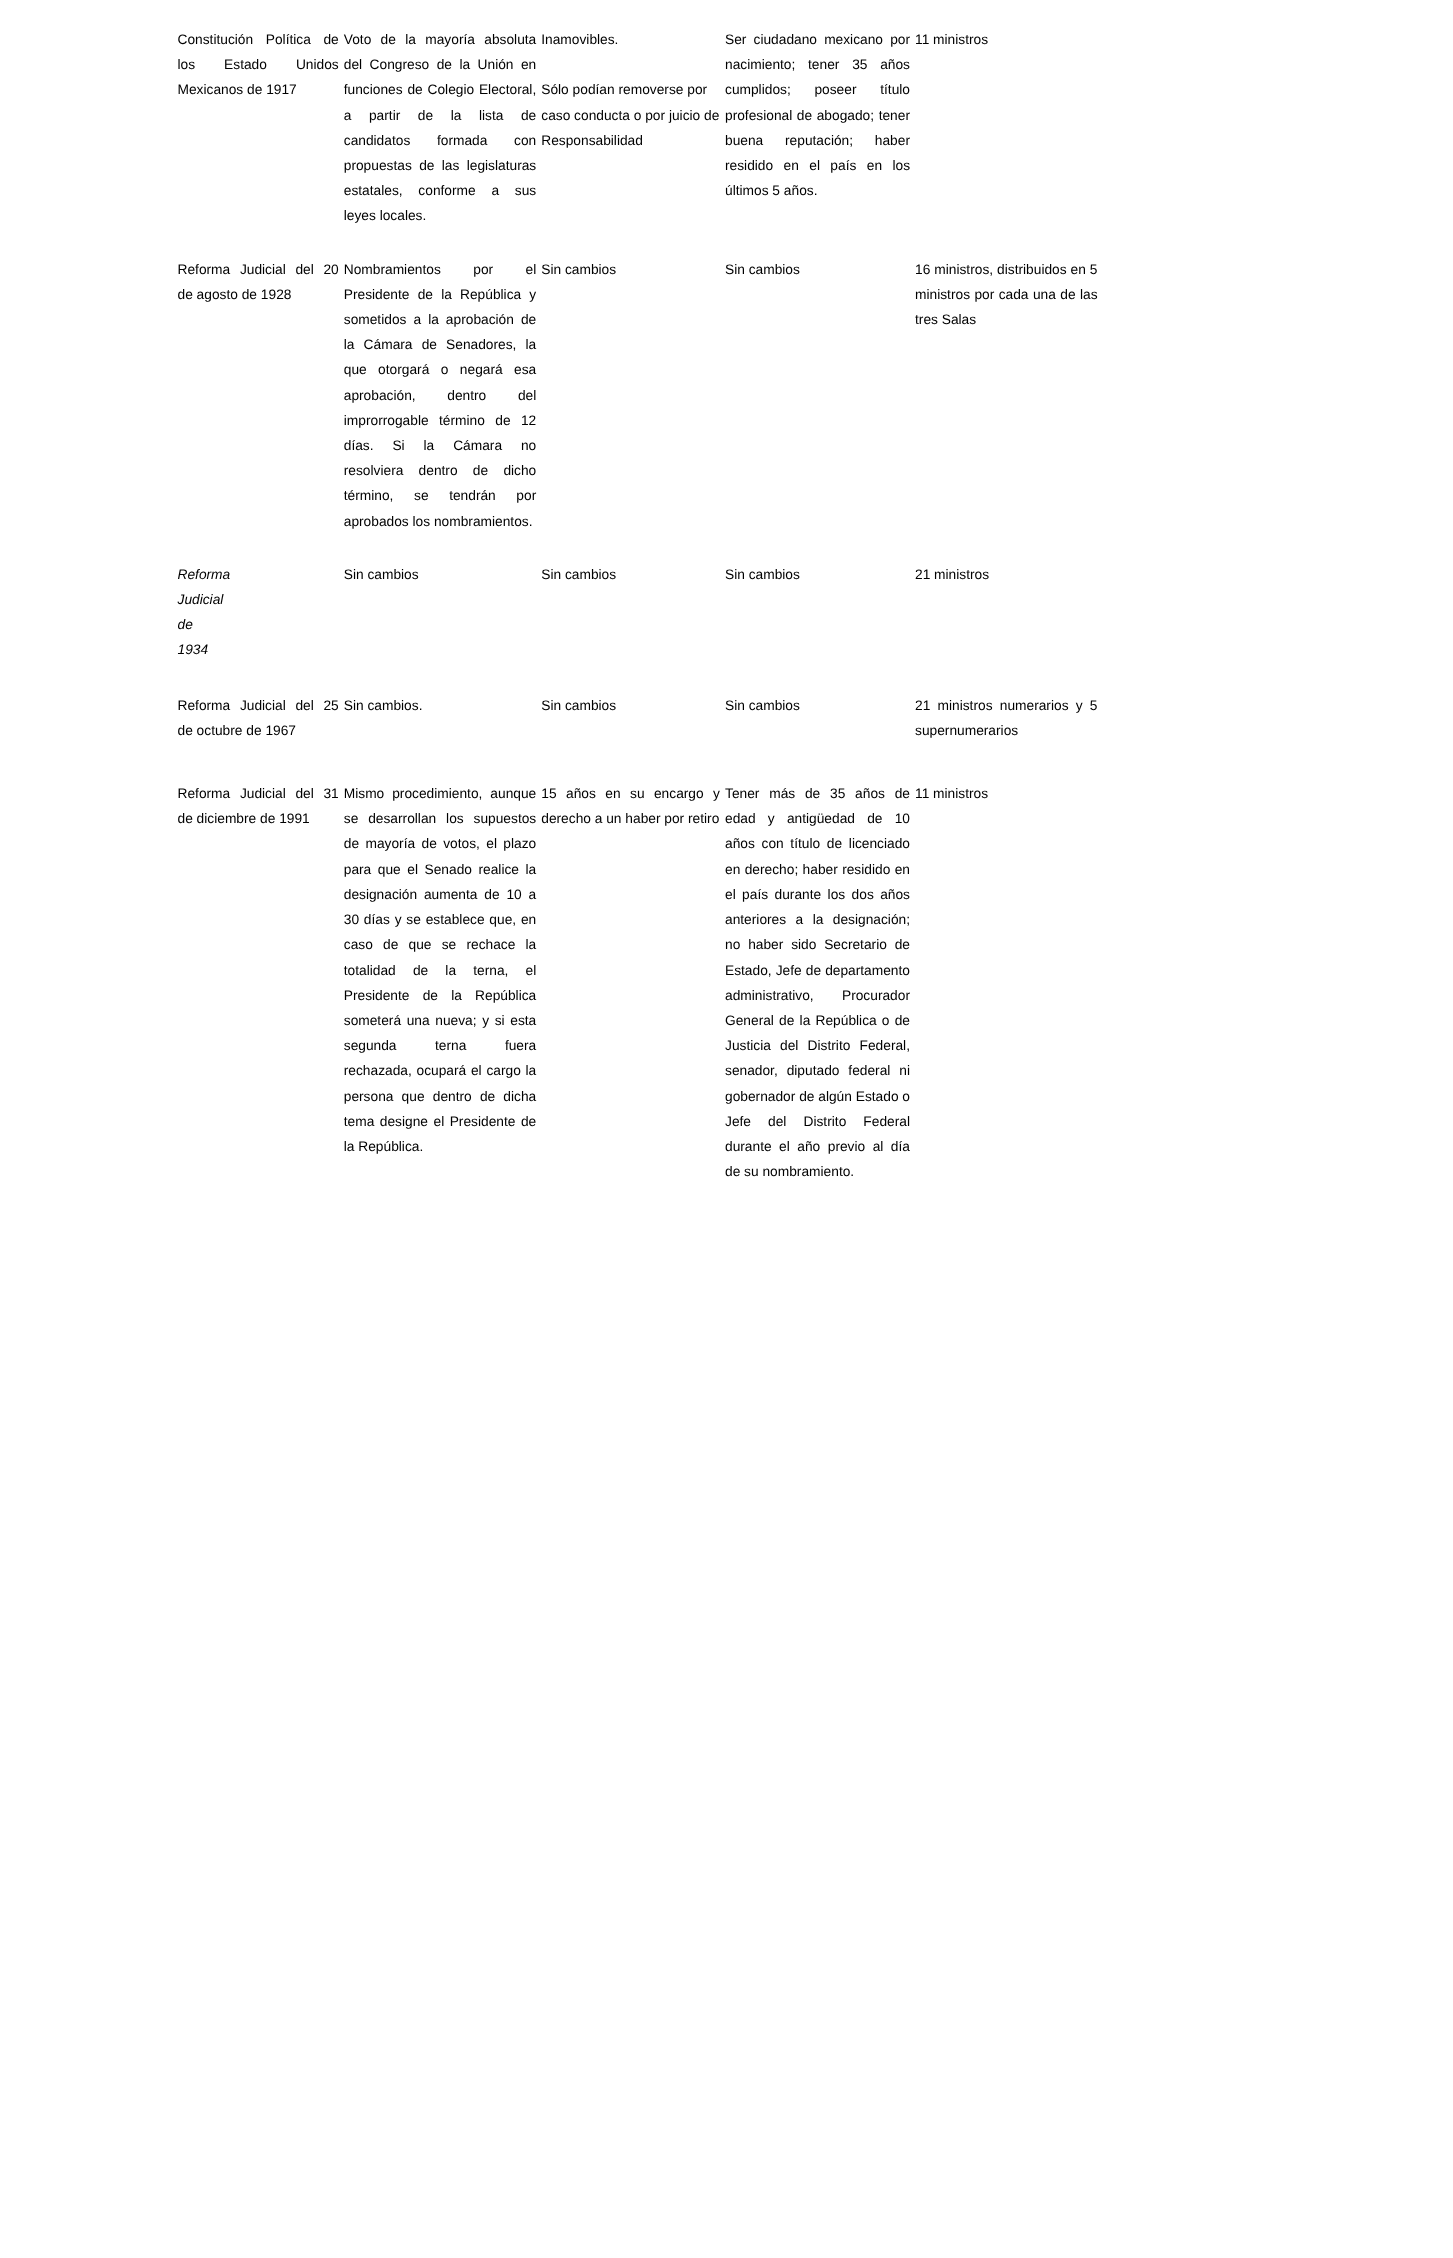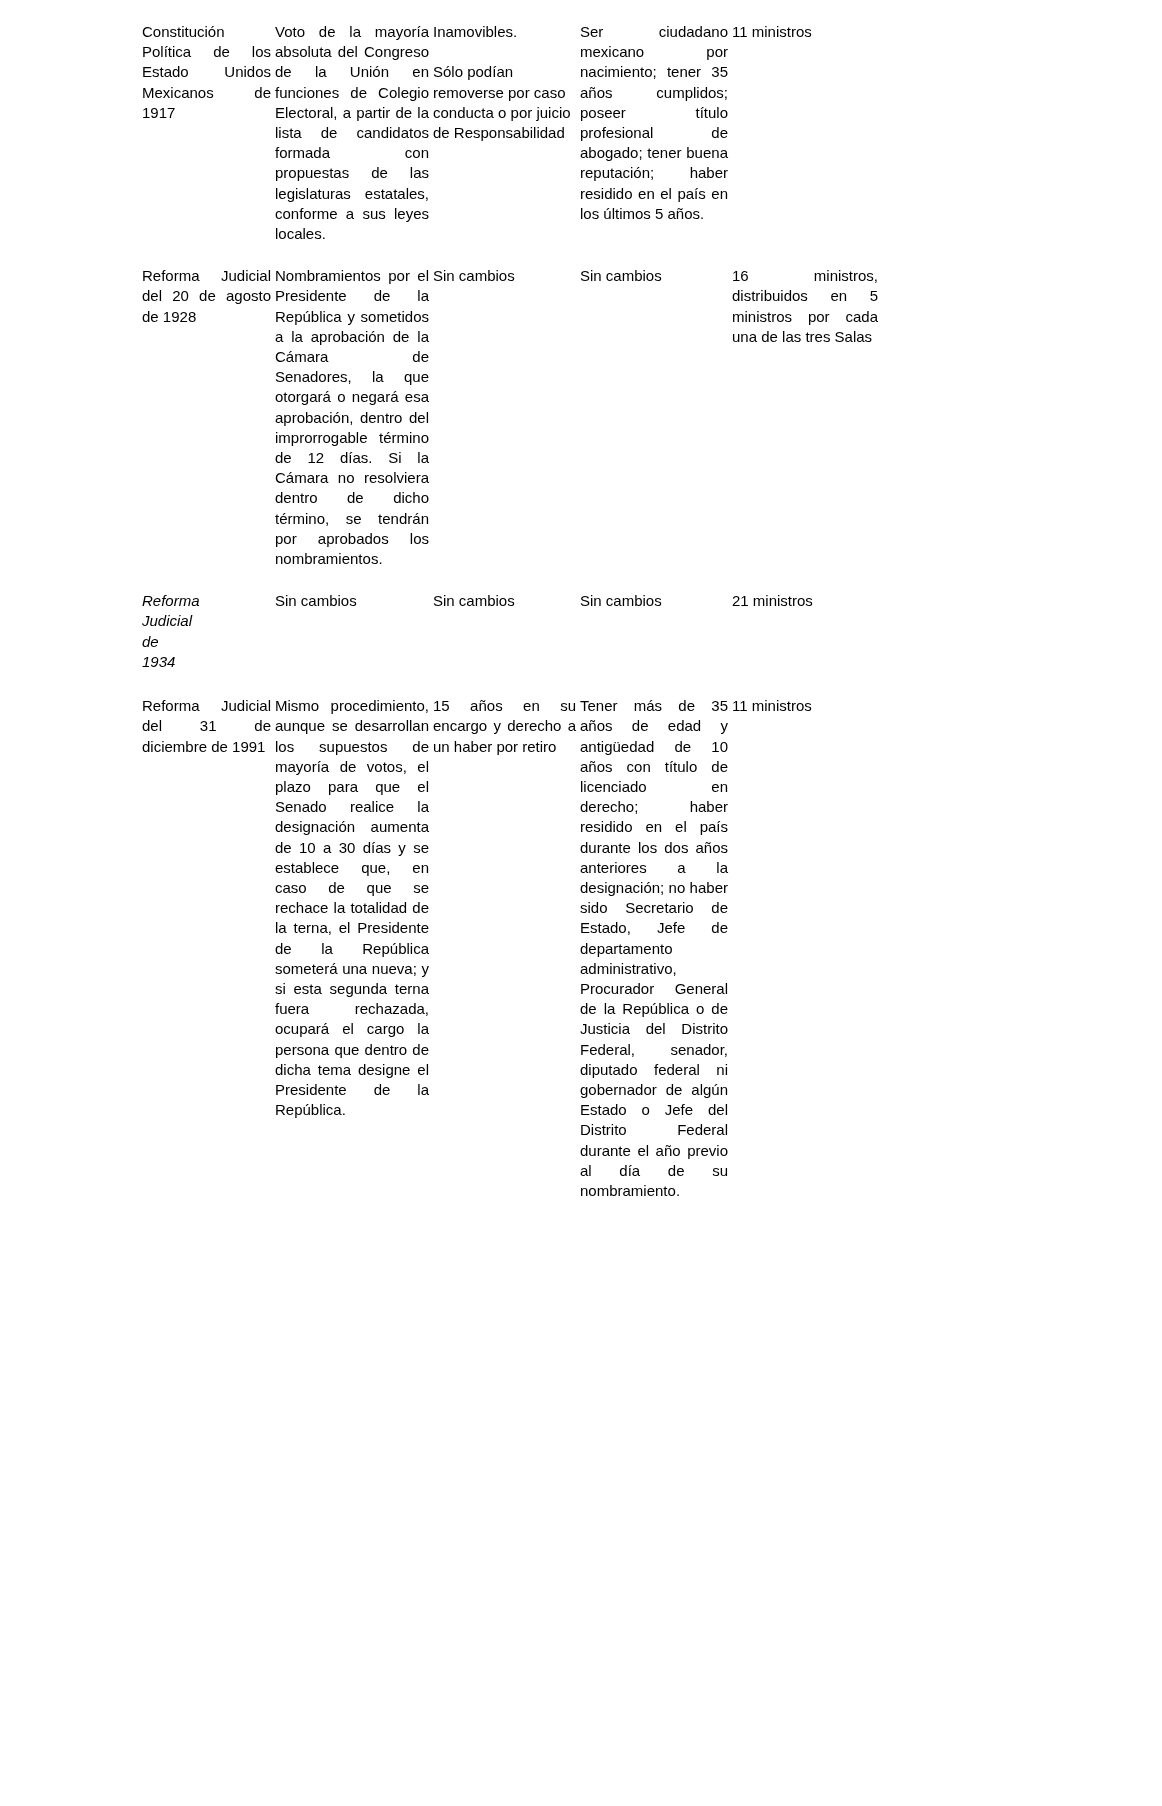--- a/index.html
+++ b/index.html
@@ -25,21 +25,21 @@
     left: 142px;
     top: 22px;
     width: 740px;
     border-collapse: collapse;
     table-layout: fixed;
   }
   .reform-table td {
     vertical-align: top;
     padding: 0 4px 0 0;
     border: none;
-    font-size: 15px;
+    font-size: 11px;
     line-height: 20.2px;
     text-align: justify;
     text-justify: inter-word;
     -webkit-hyphens: none;
     hyphens: none;
     word-spacing: 0px;
   }
   .reform-table td > span.cell-text {
     display: block;
     text-align: justify;
@@ -132,20 +132,37 @@
           </td>
         <td>
             <span class="cell-text">Sin cambios</span>
           </td>
         <td>
             <span class="cell-text">21 ministros</span>
           </td>
       </tr>
 
 
+      <tr class="row-big">
+        <td>
+            <span class="cell-text">Reforma Judicial del 25 de octubre de 1967</span>
+          </td>
+        <td>
+            <span class="cell-text">Sin cambios.</span>
+          </td>
+        <td>
+            <span class="cell-text">Sin cambios</span>
+          </td>
+        <td>
+            <span class="cell-text">Sin cambios</span>
+          </td>
+        <td>
+            <span class="cell-text">21 ministros numerarios y 5 supernumerarios</span>
+          </td>
+      </tr>
 
       <tr>
         <td>
             <span class="cell-text">Reforma Judicial del 31 de diciembre de 1991</span>
           </td>
         <td>
             <span class="cell-text">Mismo procedimiento, aunque se desarrollan los supuestos de mayoría de votos, el plazo para que el Senado realice la designación aumenta de 10 a 30 días y se establece que, en caso de que se rechace la totalidad de la terna, el Presidente de la República someterá una nueva; y si esta segunda terna fuera rechazada, ocupará el cargo la persona que dentro de dicha tema designe el Presidente de la República.</span>
           </td>
         <td>
             <span class="cell-text">15 años en su encargo y derecho a un haber por retiro</span>

